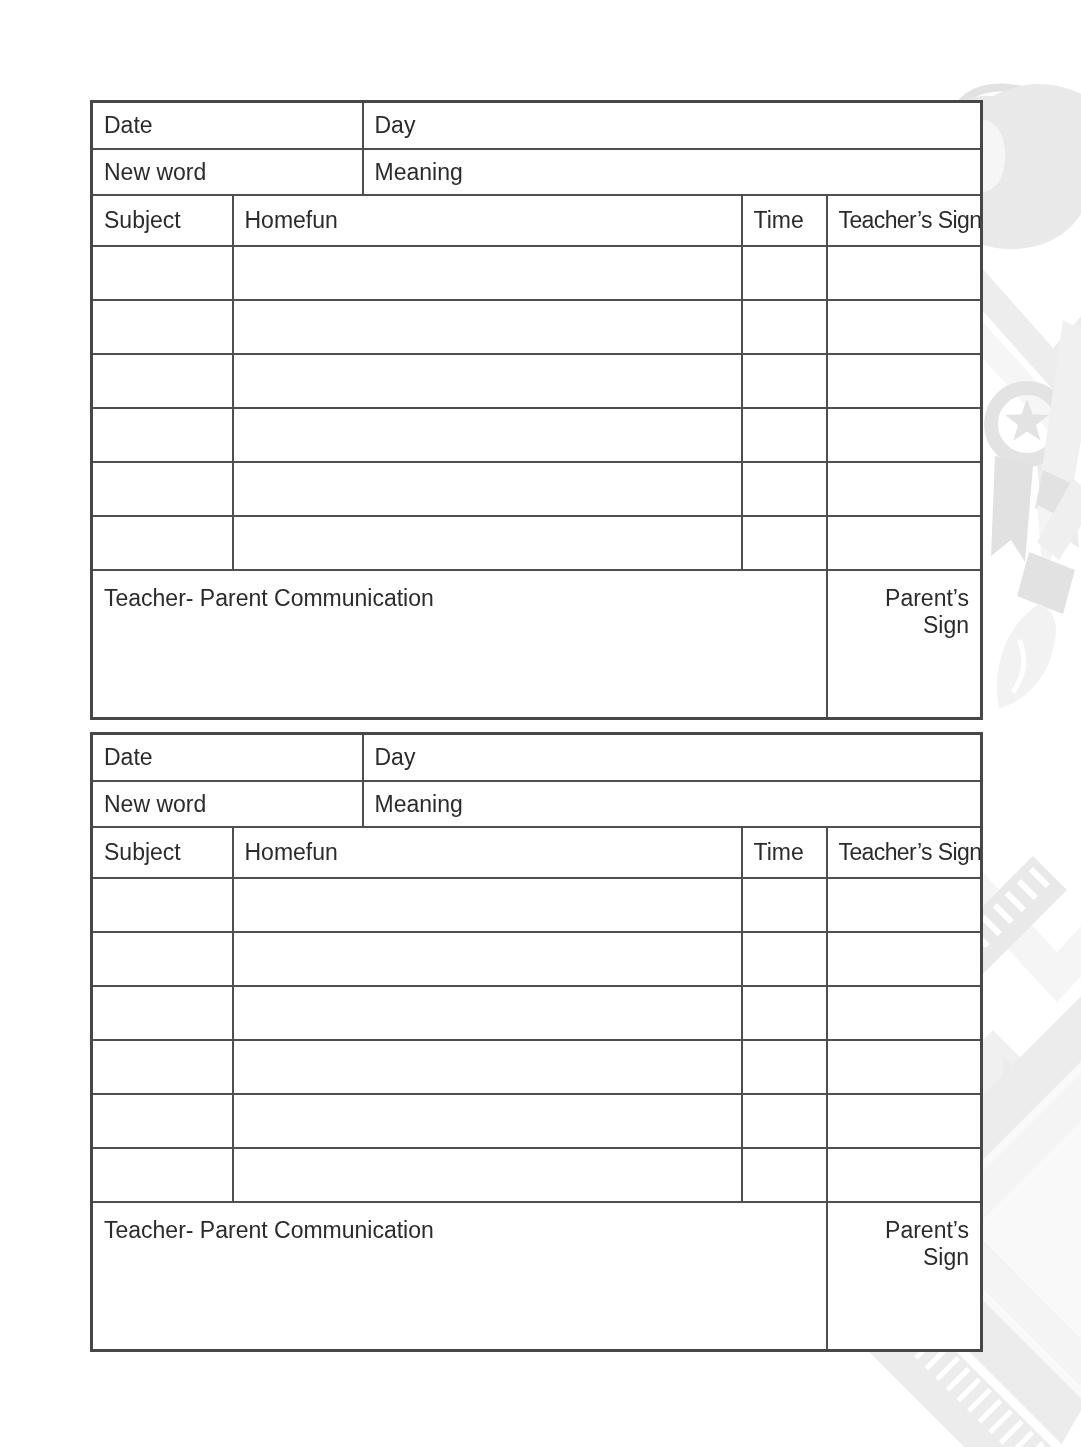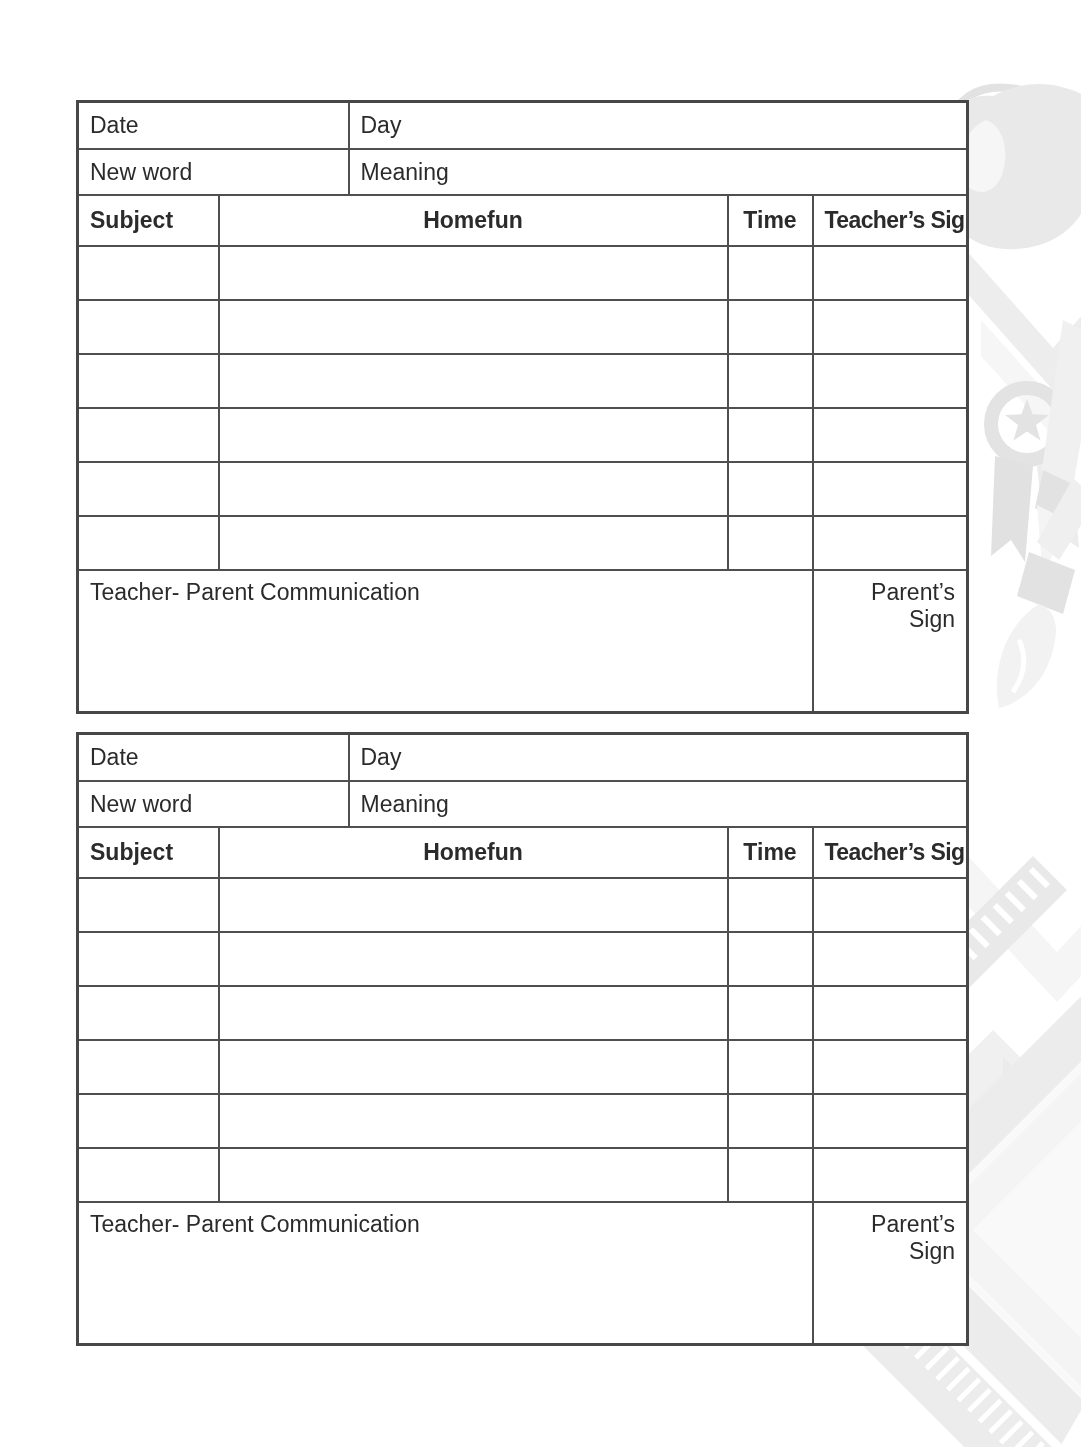--- a/index.html
+++ b/index.html
@@ -9,41 +9,41 @@
     font-family:"Liberation Sans","DejaVu Sans",sans-serif;
     color:#2b2b2b;
   }
   
   .watermark{
     position:absolute;top:0;right:0;width:300px;height:1447px;
     z-index:0;pointer-events:none;
   }
   
   .diary-table{
-    position:absolute;left:76px;width:890px;
+    position:absolute;left:90px;width:890px;
     border-collapse:collapse;table-layout:fixed;
     z-index:1;
   }
   .diary-table.block-1{top:100px;}
   .diary-table.block-2{top:732px;}
   .diary-table td{
     border:2px solid #4f4f4f;
     background:#ffffff;
     padding:0 11px;
     font-size:23px;
     vertical-align:middle;
     overflow:hidden;
   }
   .diary-table{border:3px solid #474747;}
   .row-date td{height:45px;}
   .row-word td{height:44px;}
-  .row-head td{height:49px;font-weight:bold;}
+  .row-head td{height:49px;font-weight:normal;}
   .entry-row td{height:52px;}
-  .row-comm td{height:132px;vertical-align:top;padding-top:8px;}
-  .cell-center{text-align:center;}
+  .row-comm td{height:132px;vertical-align:top;padding-top:14px;}
+  .cell-center{}
   .cell-teacher-sign{
     text-align:center;padding:0 2px;letter-spacing:-0.6px;white-space:nowrap;
   }
   .cell-parent-sign{text-align:right;padding-top:9px;}
 </style>
 </head>
 <body>
 
 <svg class="watermark" viewBox="0 0 300 1447" aria-hidden="true">
 

